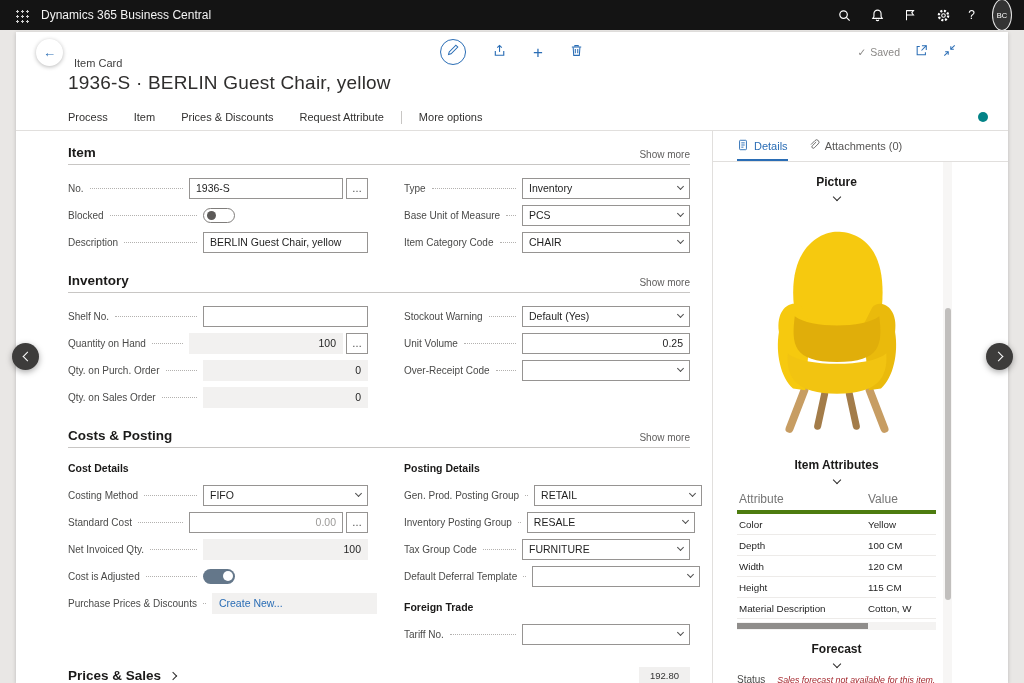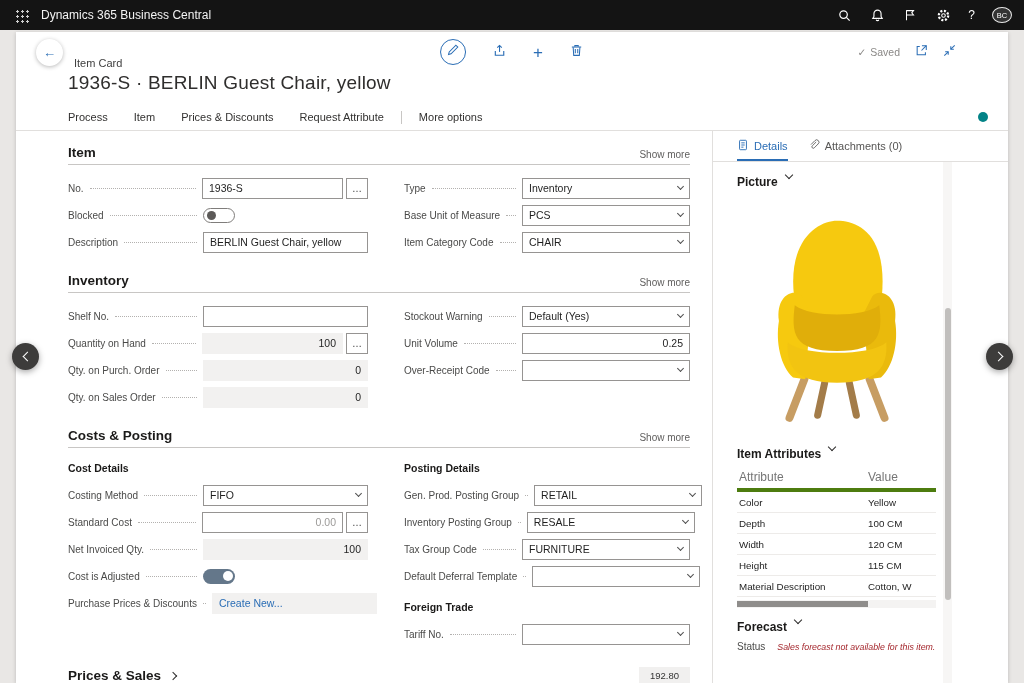--- a/index.html
+++ b/index.html
@@ -6,21 +6,21 @@
   html,body{width:1024px;height:683px;overflow:hidden;}
   body{font-family:"Liberation Sans",sans-serif;background:#e9e7e5;position:relative;}
 
   
   .topbar{position:absolute;top:0;left:0;right:0;height:30px;background:#141414;display:flex;align-items:center;padding:0 10px;z-index:30;}
   .waffle{width:15px;height:15px;margin:0 12px 0 4px;background-image:radial-gradient(circle,#cfcfcf 1.3px,transparent 1.4px);background-size:5px 5px;background-position:1px 1px;cursor:pointer;}
   .tb-title{font-size:12px;color:#f3f3f3;}
   .tb-right{margin-left:auto;display:flex;align-items:center;gap:17px;padding-right:2px;}
   .tb-icon{width:16px;height:16px;display:flex;align-items:center;justify-content:center;}
   .tb-q{font-size:12px;color:#fff;}
-  .avatar{width:20px;height:16px;border-radius:50%;border:1px solid #e8e8e8;background:#333;color:#fff;font-size:7.5px;display:flex;align-items:center;justify-content:center;}
+  .avatar{width:20px;height:32px;border-radius:50%;border:1px solid #e8e8e8;background:#333;color:#fff;font-size:7.5px;display:flex;align-items:center;justify-content:center;}
 
   
   .card{position:absolute;top:32px;left:16px;width:992px;height:651px;background:#fff;box-shadow:0 1px 4px rgba(0,0,0,.2);overflow:hidden;}
   .card-header{height:40px;display:flex;align-items:center;padding:0 52px 0 20px;position:relative;}
   .back-btn{width:27px;height:27px;border-radius:50%;background:#fff;box-shadow:0 1px 4px rgba(0,0,0,.28);display:flex;align-items:center;justify-content:center;color:#2a6db5;font-size:13px;flex:none;}
   .breadcrumb{margin-left:11px;font-size:11px;color:#404040;margin-top:21px;}
   .toolbar{position:absolute;left:50%;top:50%;transform:translate(-50%,-50%);display:flex;align-items:center;gap:26px;}
   .tool-circle{width:26px;height:26px;border:1px solid #2a6db5;border-radius:50%;display:flex;align-items:center;justify-content:center;}
   .plus-glyph{color:#2a6db5;font-size:17px;font-weight:400;line-height:1;}
   .hdr-right{margin-left:auto;display:flex;align-items:center;gap:15px;}
@@ -39,21 +39,21 @@
   .sect:first-child{margin-top:4px;}
   .sect-head{display:flex;align-items:flex-end;border-bottom:1px solid #c8c6c4;padding-bottom:4px;margin-bottom:11px;}
   .sect-title{font-size:13.5px;font-weight:700;color:#1b1a19;display:flex;align-items:center;gap:8px;}
   .show-more{margin-left:auto;font-size:10px;color:#5f5e5d;cursor:pointer;}
   .grid2{display:grid;grid-template-columns:300px 286px;column-gap:36px;}
   .frow{display:flex;align-items:center;height:24px;margin-bottom:3px;}
   .flabel{font-size:10px;color:#4a4a49;white-space:nowrap;flex:none;}
   .leader{flex:1;height:0;border-bottom:1px dotted #b3b1af;margin:0 6px;min-width:3px;}
   .ctrl{display:flex;align-items:center;flex:none;}
   .fld{height:21px;background:#fff;border:1px solid #969492;font-size:10.5px;color:#1f1f1f;display:flex;align-items:center;padding:0 6px;overflow:hidden;white-space:nowrap;}
-  .w141{width:141px}.w165{width:165px}.w168{width:168px}
+  .w141{width:154px}.w165{width:165px}.w168{width:168px}
   .fld.ro{background:#f2f1f0;border-color:#f2f1f0;justify-content:flex-end;}
   .fld.ro.left{justify-content:flex-start;}
   .fld.num{justify-content:flex-end;}
   .dim{color:#9c9a98;}
   .cdown{width:5px;height:5px;border-right:1.2px solid #4f4f4f;border-bottom:1.2px solid #4f4f4f;transform:rotate(45deg);margin-left:auto;margin-top:-3px;flex:none;}
   .cright{width:6px;height:6px;border-right:1.6px solid #2c2b2a;border-bottom:1.6px solid #2c2b2a;transform:rotate(-45deg);margin-left:1px;}
   .fbdown{width:6px;height:6px;border-right:1.6px solid #2c2b2a;border-bottom:1.6px solid #2c2b2a;transform:rotate(45deg);margin-top:-3px;}
   .morebtn{width:22px;height:21px;border:1px solid #969492;background:#fff;margin-left:3px;display:flex;align-items:center;justify-content:center;font-size:10px;color:#3a3a3a;cursor:pointer;flex:none;}
   .link{color:#2a6db5;cursor:pointer;}
   .toggle{width:32px;height:15px;border-radius:8px;position:relative;flex:none;cursor:pointer;}
@@ -65,21 +65,21 @@
   .subhead.mt{margin-top:13px;}
   .sect-collapsed{display:flex;align-items:center;border-bottom:1px solid #c8c6c4;padding-bottom:7px;margin-top:18px;}
   .badge{margin-left:auto;background:#f1f0ef;font-size:9.5px;color:#333;padding:3px 11px;cursor:pointer;}
 
   
   .factbox{width:296px;flex:none;border-left:1px solid #e1dfdd;position:relative;display:flex;flex-direction:column;}
   .fb-tabs{display:flex;align-items:center;gap:20px;height:31px;padding:0 24px;border-bottom:1px solid #e1dfdd;flex:none;}
   .fb-tab{height:100%;display:flex;align-items:center;gap:5px;font-size:11px;color:#565554;cursor:pointer;}
   .fb-tab.active{color:#2a6db5;box-shadow:inset 0 -2px 0 #2a6db5;}
   .fb-body{flex:1;padding:6px 72px 0 24px;position:relative;overflow:hidden;}
-  .fb-title{display:flex;gap:8px;font-size:12px;font-weight:700;color:#1b1a19;margin:7px 0;cursor:pointer;}
+  .fb-title{display:flex;align-items:center;gap:8px;font-size:12px;font-weight:700;color:#1b1a19;margin:7px 0;cursor:pointer;flex-direction:column;}
   .picture-box{height:244px;display:flex;align-items:center;justify-content:center;}
   .attr-clip{max-height:131px;overflow:hidden;}
   .attrs{width:100%;border-collapse:collapse;}
   .attrs th{font-size:12px;font-weight:400;color:#757575;text-align:left;padding:2px 2px 4px;border-bottom:4px solid #4d7c0f;}
   .attrs td{font-size:9.8px;color:#242424;padding:4.5px 2px;border-bottom:1px solid #edebe9;white-space:nowrap;overflow:hidden;max-width:120px;text-overflow:clip;}
   .val-col{width:70px;}
   .hscroll{height:8px;background:#f4f3f2;margin-top:1px;position:relative;cursor:pointer;}
   .hthumb{position:absolute;left:0;top:1px;height:6px;width:66%;background:#8f8d8b;}
   .fb-vscroll{position:absolute;top:31px;right:56px;bottom:0;width:9px;background:#f7f6f5;cursor:pointer;}
   .vthumb{position:absolute;top:28%;left:1.5px;width:6px;height:56%;background:#c1bfbd;border-radius:3px;}

